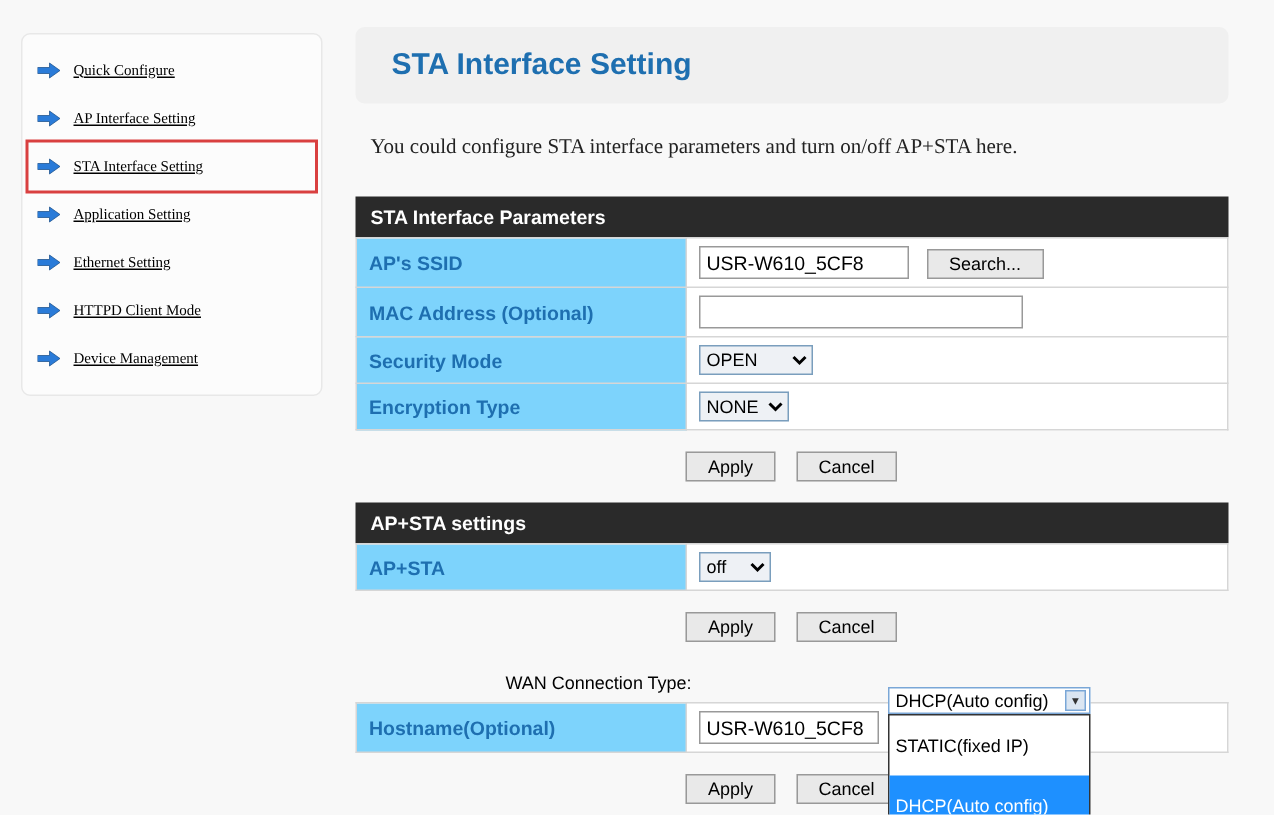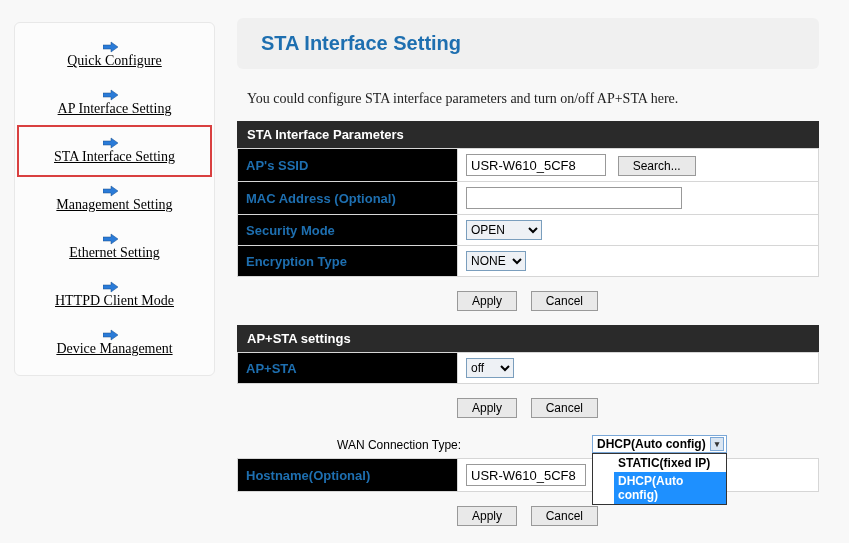--- a/index.html
+++ b/index.html
@@ -15,22 +15,21 @@
   .sidebar {
     width: 215px;
     padding: 14px 0 14px 14px;
     margin-right: 12px;
   }
   .nav-list { list-style: none; background: #fcfcfc; border: 1px solid #e8e8e8; border-radius: 6px; padding: 8px 4px; }
   .nav-item {
     display: flex;
     align-items: center;
     padding: 10px 6px;
-    font-size: 14px;
-    flex-direction: column;
+    font-size: 10px;
   }
   .nav-item a {
     color: #000;
     text-decoration: underline;
     cursor: pointer;
   }
   .nav-item.selected {
     outline: 2px solid #d94040;
   }
   .arrow-icon {
@@ -54,21 +53,21 @@
   }
   .page-title {
     color: #1e6fb0;
     font-size: 20px;
     font-weight: bold;
     font-family: Arial, sans-serif;
   }
   .desc {
     font-family: "Times New Roman", serif;
     font-size: 14px;
-    padding: 4px 4px 14px 10px;
+    padding: 4px 4px 24px 10px;
     color: #222;
   }
   .section-header {
     background: #2a2a2a;
     color: #fff;
     font-weight: bold;
     font-size: 13px;
     padding: 6px 10px;
     font-family: Arial, sans-serif;
   }
@@ -87,21 +86,21 @@
     border-collapse: collapse;
     margin-bottom: 8px;
   }
   table.form-table td {
     border: 1px solid #d6d6d6;
     padding: 5px 8px;
     vertical-align: middle;
   }
   table.form-table td.label-cell {
     width: 220px;
-    background: #000000;
+    background: #7dd3fc;
     color: #1e6fb0;
     font-weight: bold;
     font-size: 13px;
     font-family: Arial, sans-serif;
   }
   td.value-cell { background: #fff; }
   input[type=text] {
     font-family: Arial, sans-serif;
     font-size: 13px;
     padding: 2px 4px;
@@ -132,24 +131,23 @@
     display: flex;
     align-items: center;
     padding: 6px 0 6px 100px;
     font-family: Arial, sans-serif;
     font-size: 12px;
     position: relative;
   }
   .wan-select-wrap {
     position: absolute;
     right: 90px;
-    top: 3px;
+    top: 16px;
     width: 137px;
     z-index: 10;
-    font-weight: bold;
   }
   .wan-selectbox {
     width: 135px;
     height: 18px;
     border: 1px solid #7aa7d7;
     background: #fff;
     font-size: 12px;
     display: flex;
     align-items: center;
     justify-content: space-between;
@@ -166,21 +164,21 @@
   .dropdown {
     position: absolute;
     top: 18px;
     left: 0;
     width: 135px;
     background: #fff;
     border: 1px solid #333;
     font-size: 12px;
     z-index: 20;
   }
-  .dropdown .opt { padding: 2px 4px; cursor: pointer; margin-left: 21px; }
+  .dropdown .opt { padding: 13px 4px; cursor: pointer; }
   .dropdown .opt.sel { background: #1e90ff; color: #fff; }
 </style>
 </head>
 <body>
 
 <div class="container">
   <nav class="sidebar">
     <ul class="nav-list">
       <li class="nav-item">
         <span class="arrow-icon">
@@ -205,21 +203,21 @@
             </svg>
           </span>
         <a>STA Interface Setting</a>
       </li>
       <li class="nav-item">
         <span class="arrow-icon">
             <svg width="16" height="12" viewBox="0 0 16 12">
               <path d="M0 4 L8 4 L8 1 L15 6 L8 11 L8 8 L0 8 Z" fill="#2a7bd8" stroke="#1a4f8a" stroke-width="0.5"></path>
             </svg>
           </span>
-        <a>Management Setting</a>
+        <a>Application Setting</a>
       </li>
       <li class="nav-item">
         <span class="arrow-icon">
             <svg width="16" height="12" viewBox="0 0 16 12">
               <path d="M0 4 L8 4 L8 1 L15 6 L8 11 L8 8 L0 8 Z" fill="#2a7bd8" stroke="#1a4f8a" stroke-width="0.5"></path>
             </svg>
           </span>
         <a>Ethernet Setting</a>
       </li>
       <li class="nav-item">

